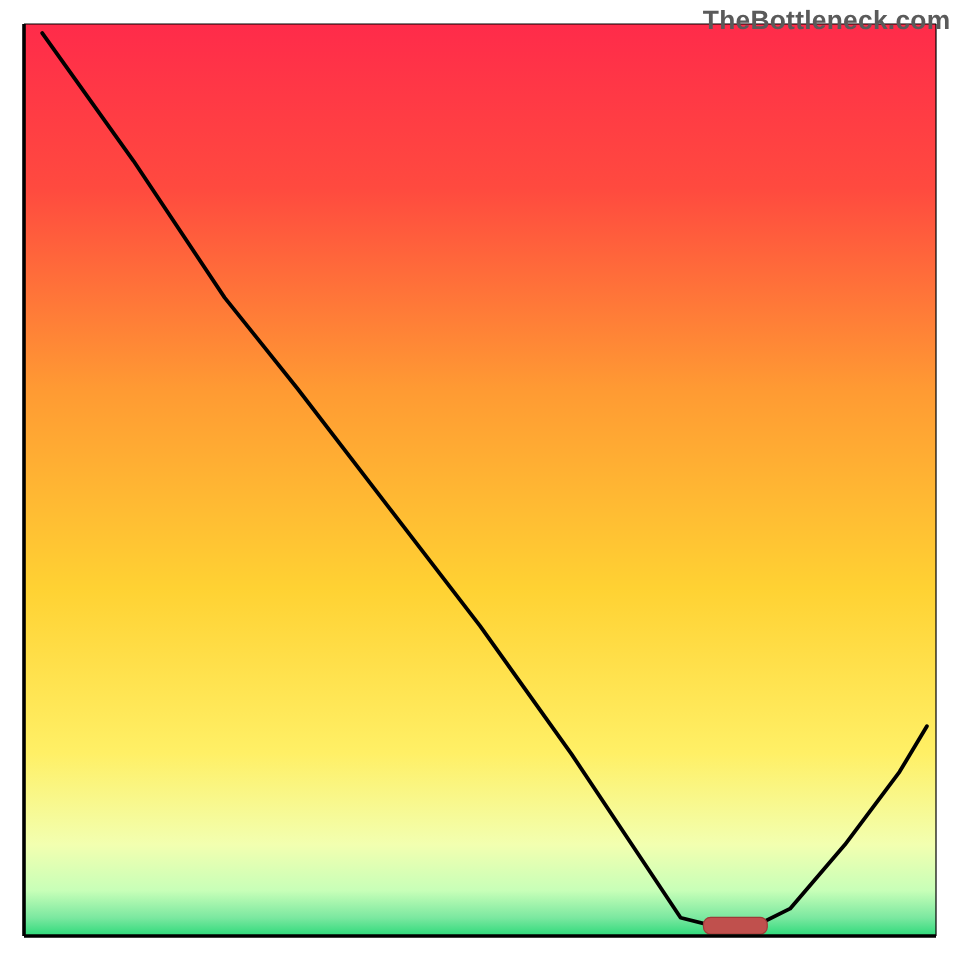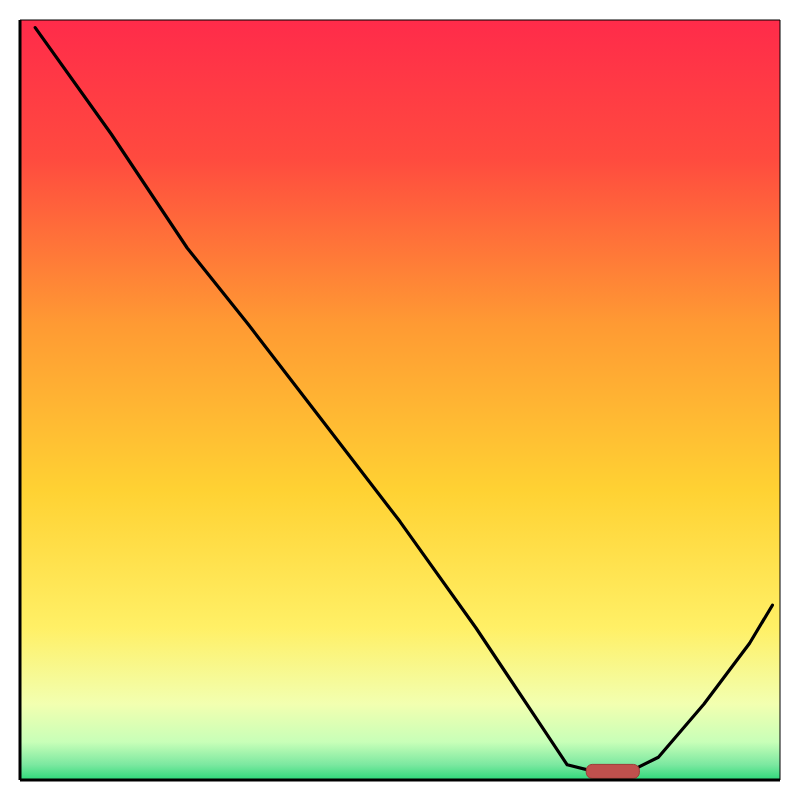--- a/index.html
+++ b/index.html
@@ -27,20 +27,21 @@
     z-index: 10;
   }
   svg {
     display: block;
   }
 </style>
 </head>
 <body>
 
 <div class="chart-container">
+  <div class="watermark">TheBottleneck.com</div>
 
   <svg width="800" height="800" viewBox="0 0 800 800">
 
     <defs>
       <linearGradient id="bg-grad" x1="0" y1="0" x2="0" y2="1">
         <stop offset="0%" stop-color="#ff2b4a"></stop>
         <stop offset="18%" stop-color="#ff4a3f"></stop>
         <stop offset="40%" stop-color="#ff9a33"></stop>
         <stop offset="62%" stop-color="#ffd233"></stop>
         <stop offset="80%" stop-color="#fff066"></stop>

